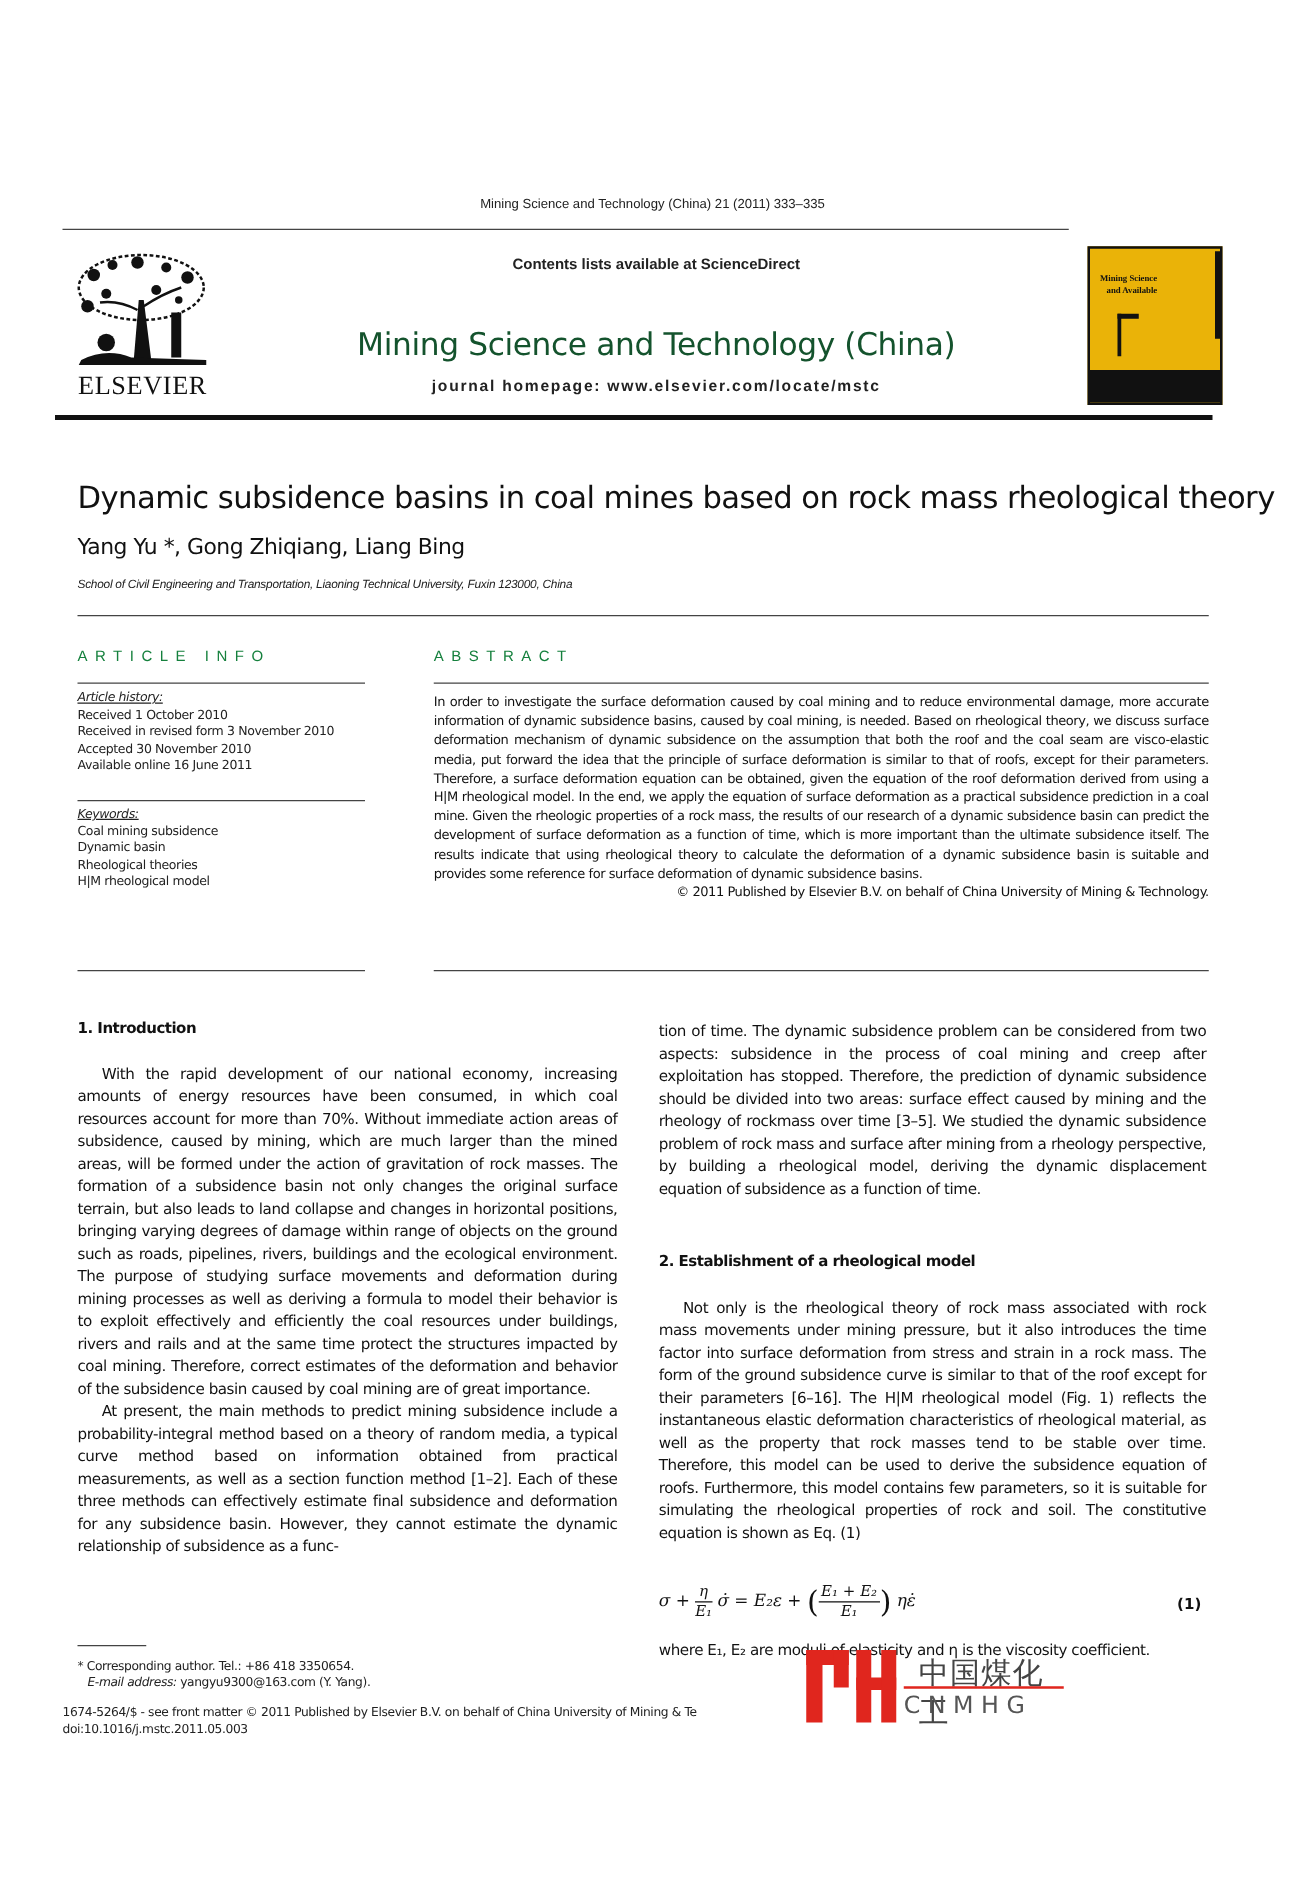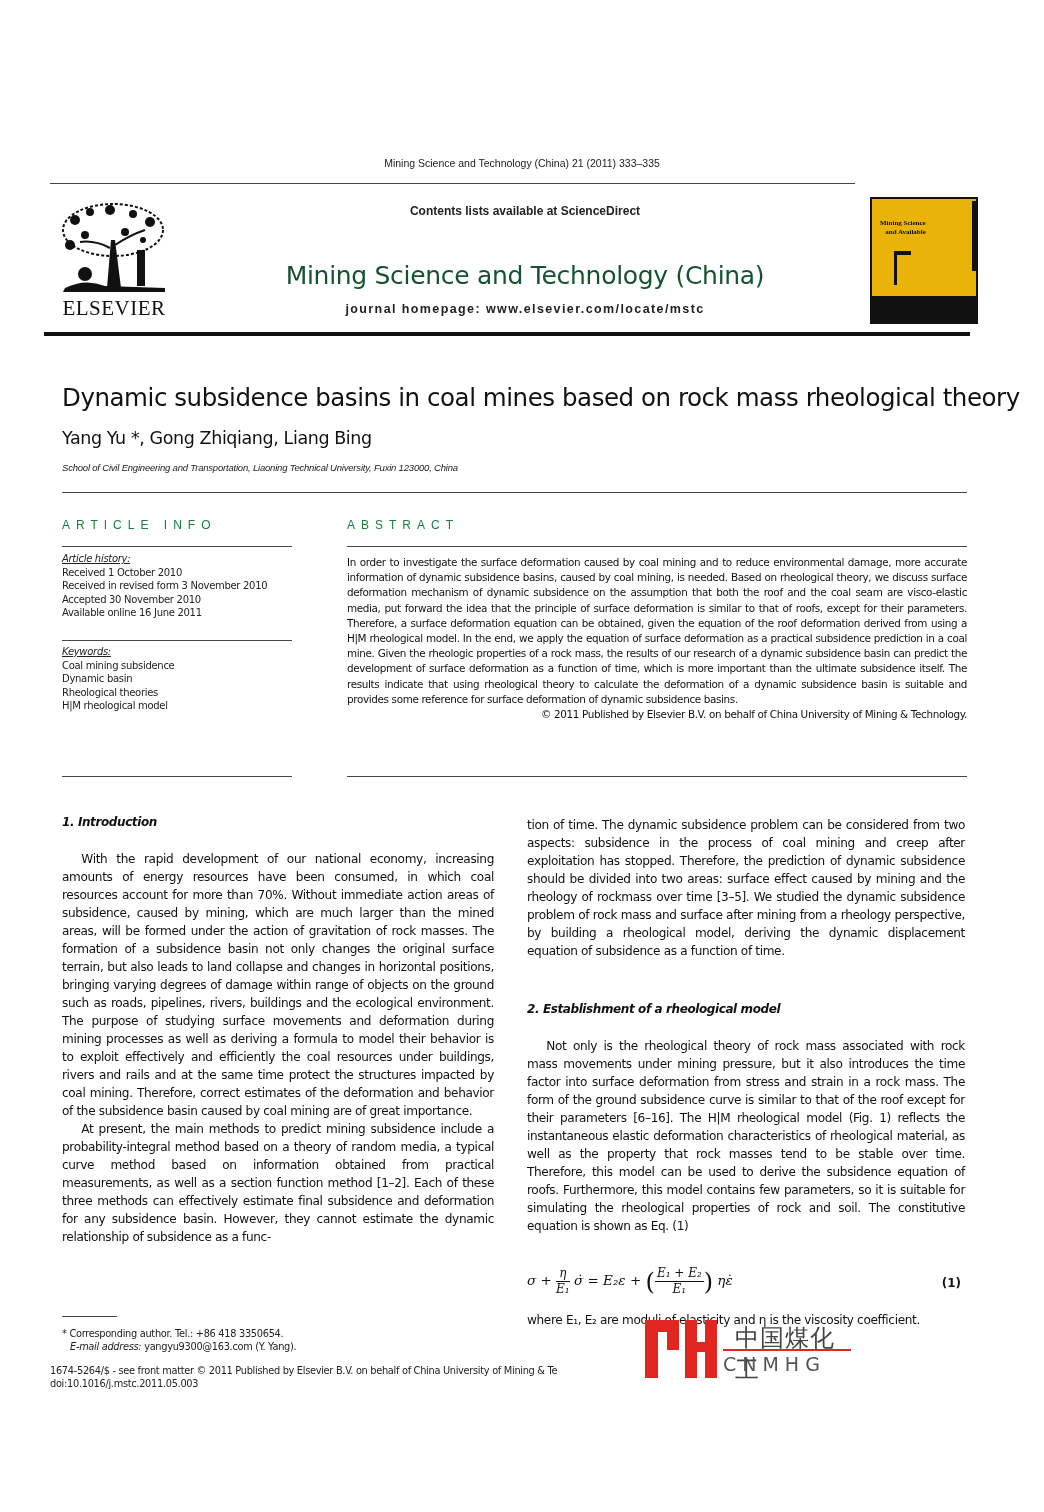--- a/index.html
+++ b/index.html
@@ -21,21 +21,21 @@
   .article-title { left: 62px; top: 383px; font-family: "DejaVu Sans", sans-serif; font-size: 24.5px; color: #111; letter-spacing: -0.45px; }
   .authors { left: 62px; top: 428px; font-family: "DejaVu Sans", sans-serif; font-size: 17.5px; color: #111; letter-spacing: -0.4px; }
   .affil { left: 62px; top: 462px; font-size: 9.5px; font-style: italic; color: #222; letter-spacing: -0.2px; text-align: right; }
   .section-cap { font-size: 12px; font-weight: normal; letter-spacing: 6px; color: #15803d; }
   .info-col { left: 62px; width: 230px; font-size: 10px; line-height: 13.5px; color: #222; font-family: "DejaVu Sans", sans-serif; letter-spacing: -0.3px; }
   .info-col .it { font-style: italic; text-decoration: underline; }
   .abstract-body { left: 347px; top: 555px; width: 620px; font-size: 10.4px; line-height: 15.2px; text-align: justify; color: #111; font-family: "DejaVu Sans", sans-serif; letter-spacing: -0.35px; }
   .abstract-copy { text-align: right; }
   .col-left { left: 62px; width: 432px; }
   .col-right { left: 527px; width: 438px; }
-  .h-section { font-size: 12px; font-weight: bold; color: #111; font-family: "DejaVu Sans", sans-serif; letter-spacing: -0.4px; font-style: italic; }
+  .h-section { font-size: 12px; font-weight: bold; color: #111; font-family: "DejaVu Sans", sans-serif; letter-spacing: -0.4px; }
   .body-text { font-size: 12.1px; line-height: 18px; text-align: justify; color: #111; font-family: "DejaVu Sans", sans-serif; letter-spacing: -0.35px; }
   .body-text p { margin: 0; text-indent: 1.6em; }
   .body-text p.noind { text-indent: 0; }
   .equation { left: 527px; top: 1266px; width: 438px; height: 40px; font-family: "DejaVu Serif", serif; font-style: italic; font-size: 13.5px; color: #111; }
   .frac { display: inline-block; vertical-align: middle; text-align: center; font-size: 12px; }
   .frac span { display: block; line-height: 15px; }
   .frac .num { border-bottom: 1px solid #111; padding: 0 2px; }
   .eq-num { position: absolute; right: 4px; top: 10px; font-style: normal; font-weight: bold; font-family: "DejaVu Sans", sans-serif; font-size: 12px; }
   .footnote { left: 62px; top: 1327px; font-size: 9.8px; line-height: 13px; color: #222; font-family: "DejaVu Sans", sans-serif; letter-spacing: -0.3px; }
   .frontmatter { left: 50px; top: 1364px; font-size: 9.8px; line-height: 13px; color: #222; font-family: "DejaVu Sans", sans-serif; letter-spacing: -0.3px; }

